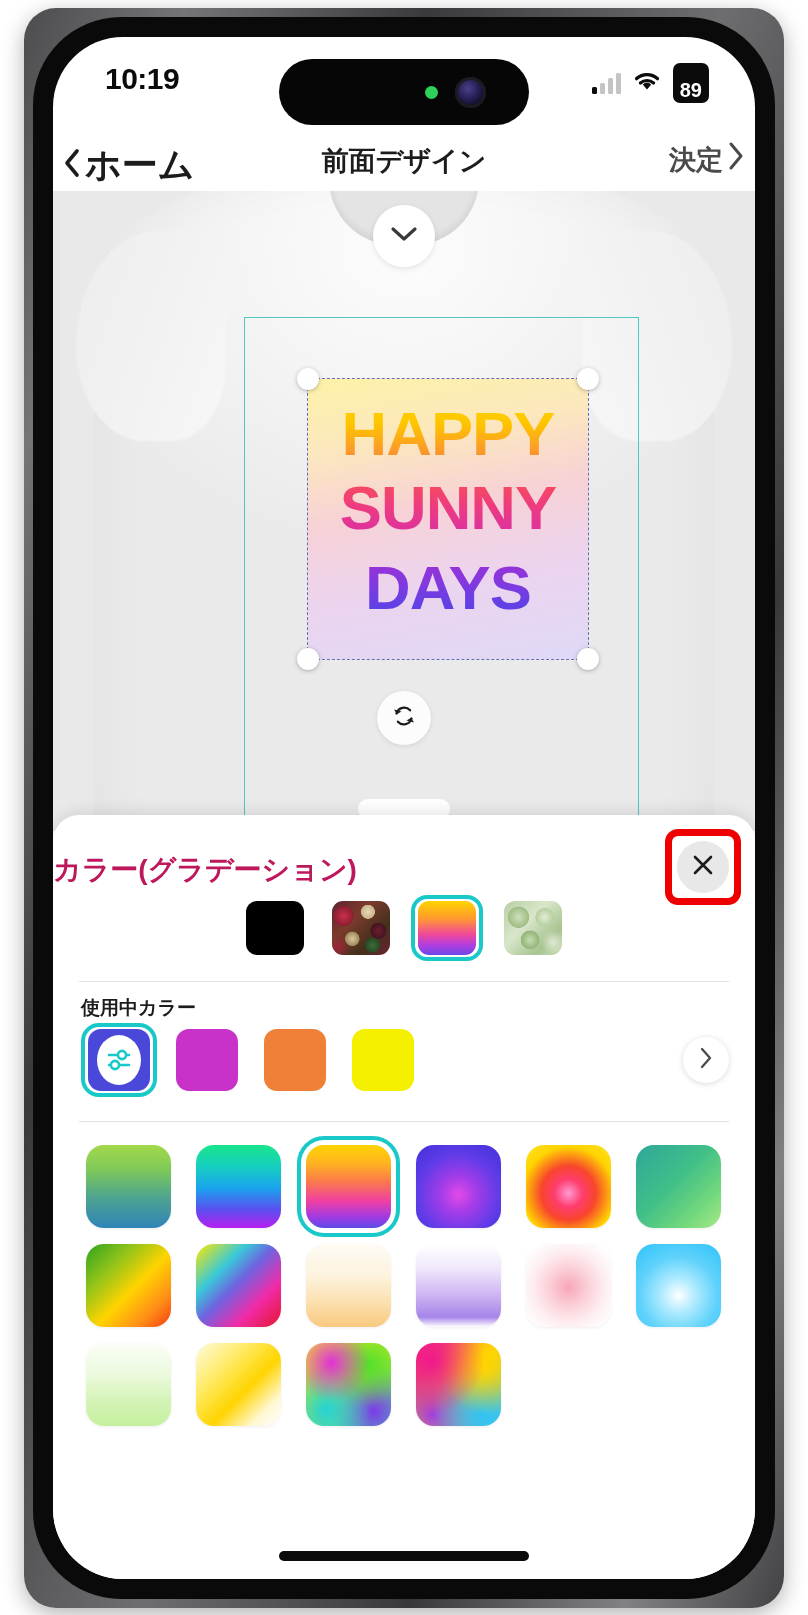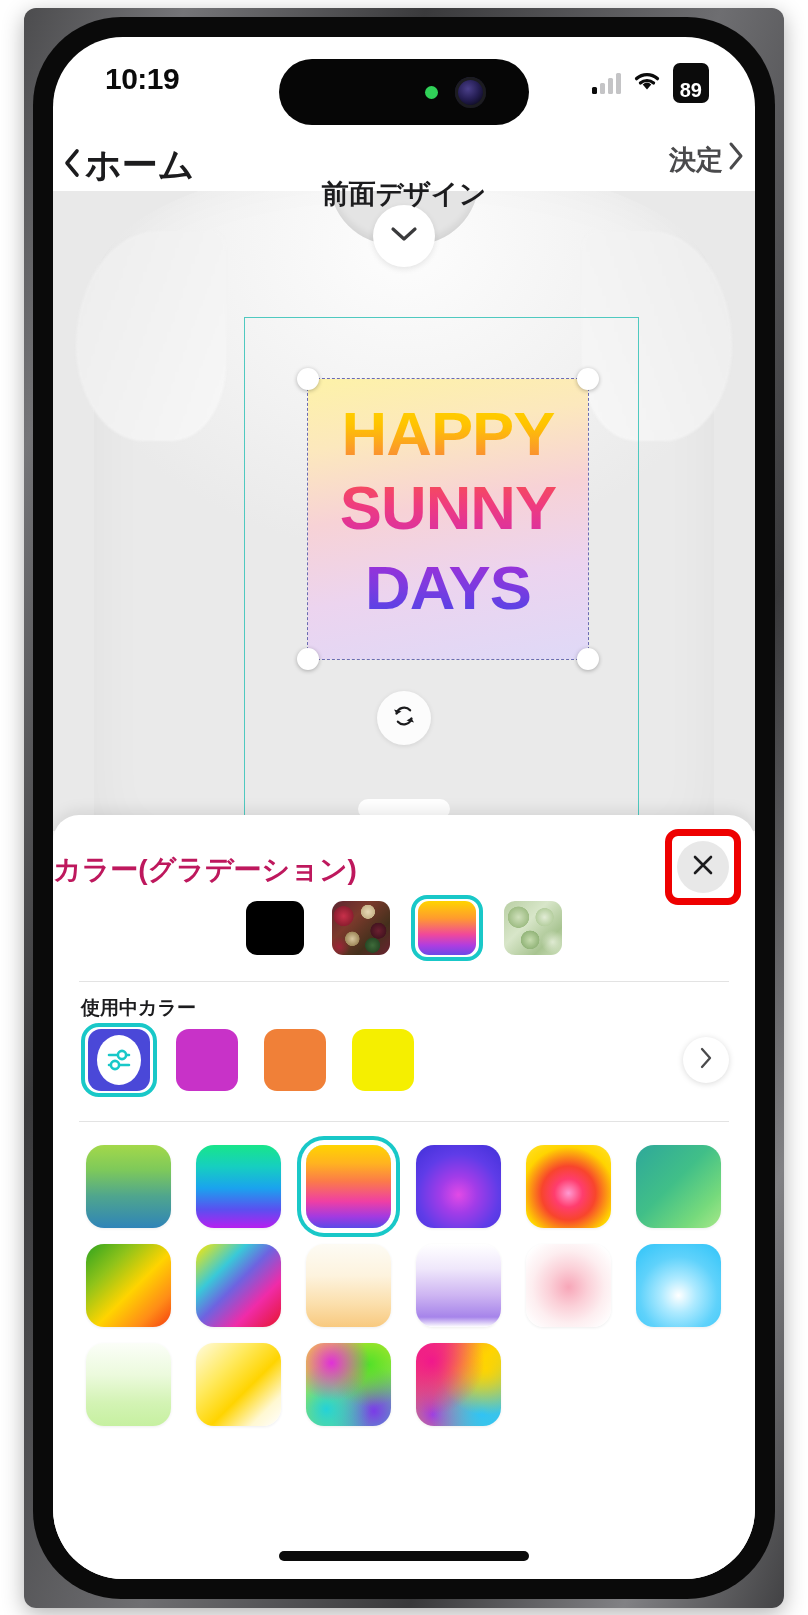--- a/index.html
+++ b/index.html
@@ -7,21 +7,21 @@
     width:808px; height:1615px;
     background:#ffffff;
     font-family:"Liberation Sans","DejaVu Sans",sans-serif;
     overflow:hidden;
   }
 
   
   #phone-frame{
     position:absolute; left:24px; top:8px;
     width:760px; height:1600px;
-    border-radius:12px;
+    border-radius:32px;
     background:linear-gradient(110deg,#4c4c4e 0%,#757578 12%,#3a3a3c 30%,#6e6e71 52%,#38383a 72%,#818184 88%,#424244 100%);
     box-shadow:0 6px 22px rgba(0,0,0,.30);
   }
   #phone-body{
     position:absolute; left:9px; top:9px;
     width:742px; height:1582px;
     border-radius:88px;
     background:#0a0a0a;
   }
   #phone-screen{
@@ -79,21 +79,21 @@
   #nav-bar{
     position:absolute; left:0; top:92px; width:702px; height:62px;
     background:#fff; z-index:25;
   }
   #nav-back{
     position:absolute; left:10px; top:12px; display:flex; align-items:center; gap:5px;
     font-size:36px; font-weight:bold; color:#1c1c1e;
   }
   #nav-title{
     position:absolute; left:0; right:0; top:14px; text-align:center;
-    font-size:27px; font-weight:bold; color:#1c1c1e;margin-top:33px;
+    font-size:27px; font-weight:bold; color:#1c1c1e;
   }
   #nav-done{
     position:absolute; right:10px; top:12px; display:flex; align-items:center; gap:5px;
     font-size:27px; font-weight:bold; color:#4a4a4c;
   }
 
   
   #preview-area{
     position:absolute; left:0; top:154px; width:702px; height:640px;
     background:#e9e9e9;

